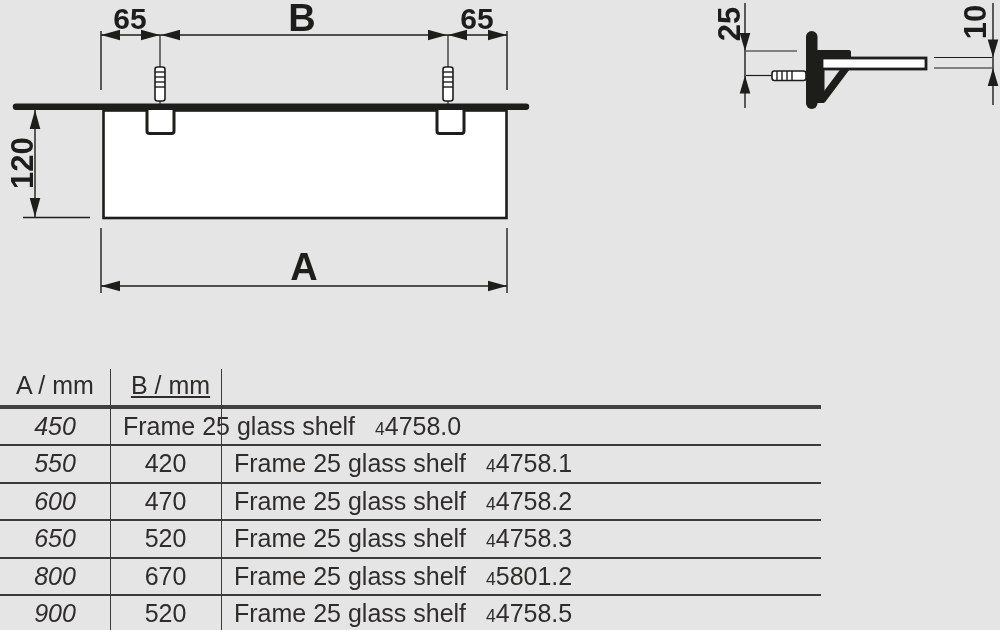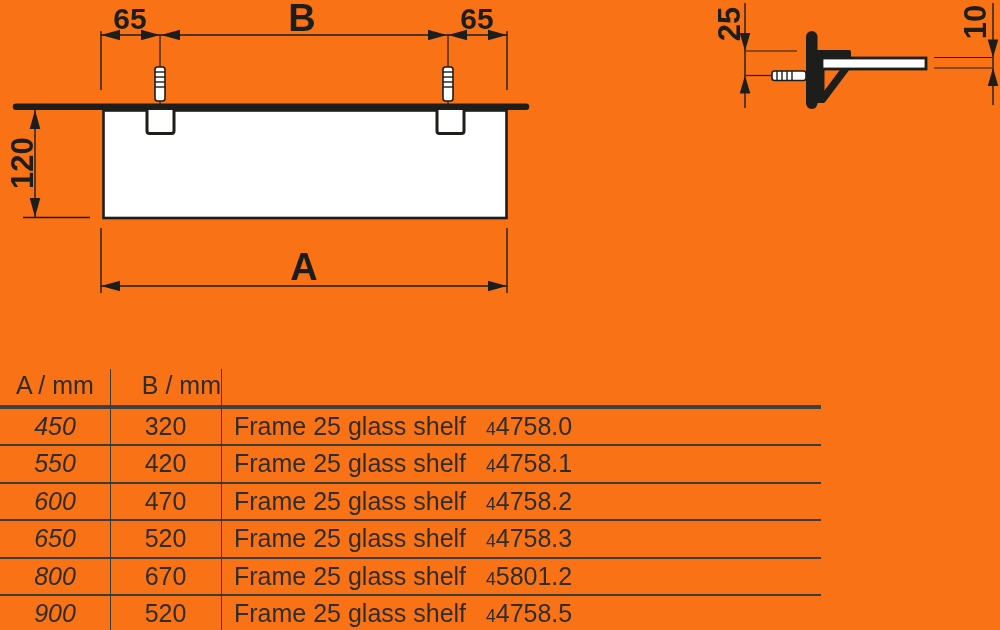--- a/index.html
+++ b/index.html
@@ -1,36 +1,36 @@
 <!DOCTYPE html>
 <html><head>
 <meta charset="utf-8">
 <style>
   html,body{margin:0;padding:0;background:#fff;}
   .stage{
-    position:relative;width:1000px;height:630px;background:#f97316;overflow:hidden;
+    position:relative;width:1000px;height:630px;background:#e5e5e5;overflow:hidden;
     font-family:"Liberation Sans",sans-serif;
   }
   svg text{
     font-family:"Liberation Sans",sans-serif;
     font-weight:bold;
     fill:#1d1d1b;
   }
   .spec-table{
     position:absolute;left:0;top:366px;width:821px;
     color:#2e2d2b;font-size:25px;
   }
   .thead{height:38.5px;display:flex;align-items:center;border-bottom:4px solid #404040;}
   .trow{height:37.5px;box-sizing:border-box;display:flex;align-items:center;border-bottom:2px solid #3b3b39;}
   .col-a{width:110px;text-align:center;flex:none;font-style:italic;}
   .col-b{width:111px;text-align:center;flex:none;}
   .col-name{width:252px;padding-left:13px;flex:none;text-align:left;}
   .col-art{flex:none;text-align:left;}
   .h-a{width:110px;text-align:center;flex:none;}
-  .h-b{width:111px;box-sizing:border-box;padding-left:10px;text-align:right;flex:none;}
+  .h-b{width:111px;box-sizing:border-box;padding-left:10px;text-align:center;flex:none;text-decoration:underline;}
   .art-prefix{font-size:17.5px;}
   .vline{position:absolute;width:1.6px;background:#3b3b39;top:369px;height:260.5px;}
   .vline.v1{left:109.5px;}
   .vline.v2{left:220.5px;}
 </style>
 </head>
 <body>
 
 <div class="stage">
 
@@ -136,21 +136,20 @@
   </svg>
 
   <div class="spec-table">
     <div class="thead">
       <div class="h-a">A / mm</div>
       <div class="h-b">B / mm</div>
     </div>
 
     <div class="trow">
       <div class="col-a">450</div>
-      <div class="col-b">320</div>
       <div class="col-name">Frame 25 glass shelf</div>
       <div class="col-art"><span class="art-prefix">4</span><span>4758.0</span></div>
     </div>
 
     <div class="trow">
       <div class="col-a">550</div>
       <div class="col-b">420</div>
       <div class="col-name">Frame 25 glass shelf</div>
       <div class="col-art"><span class="art-prefix">4</span><span>4758.1</span></div>
     </div>

